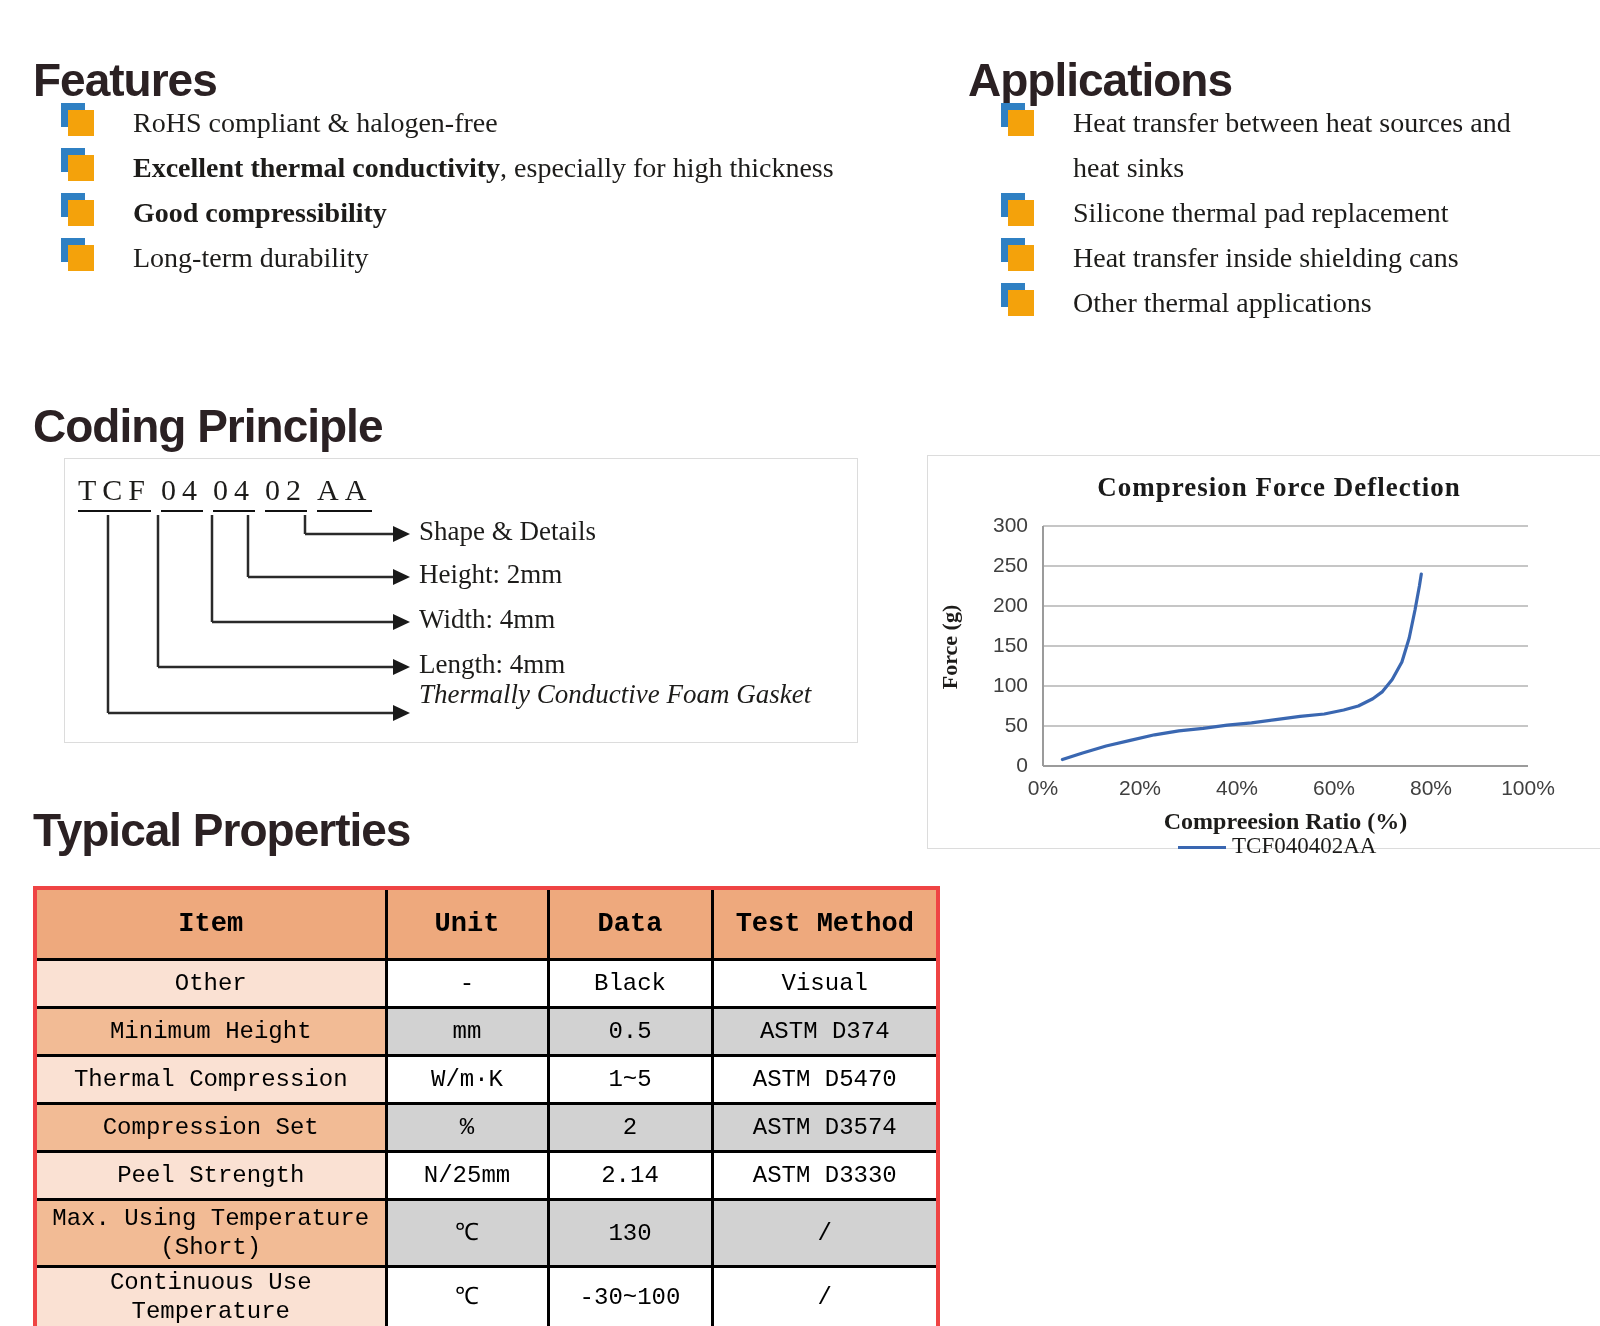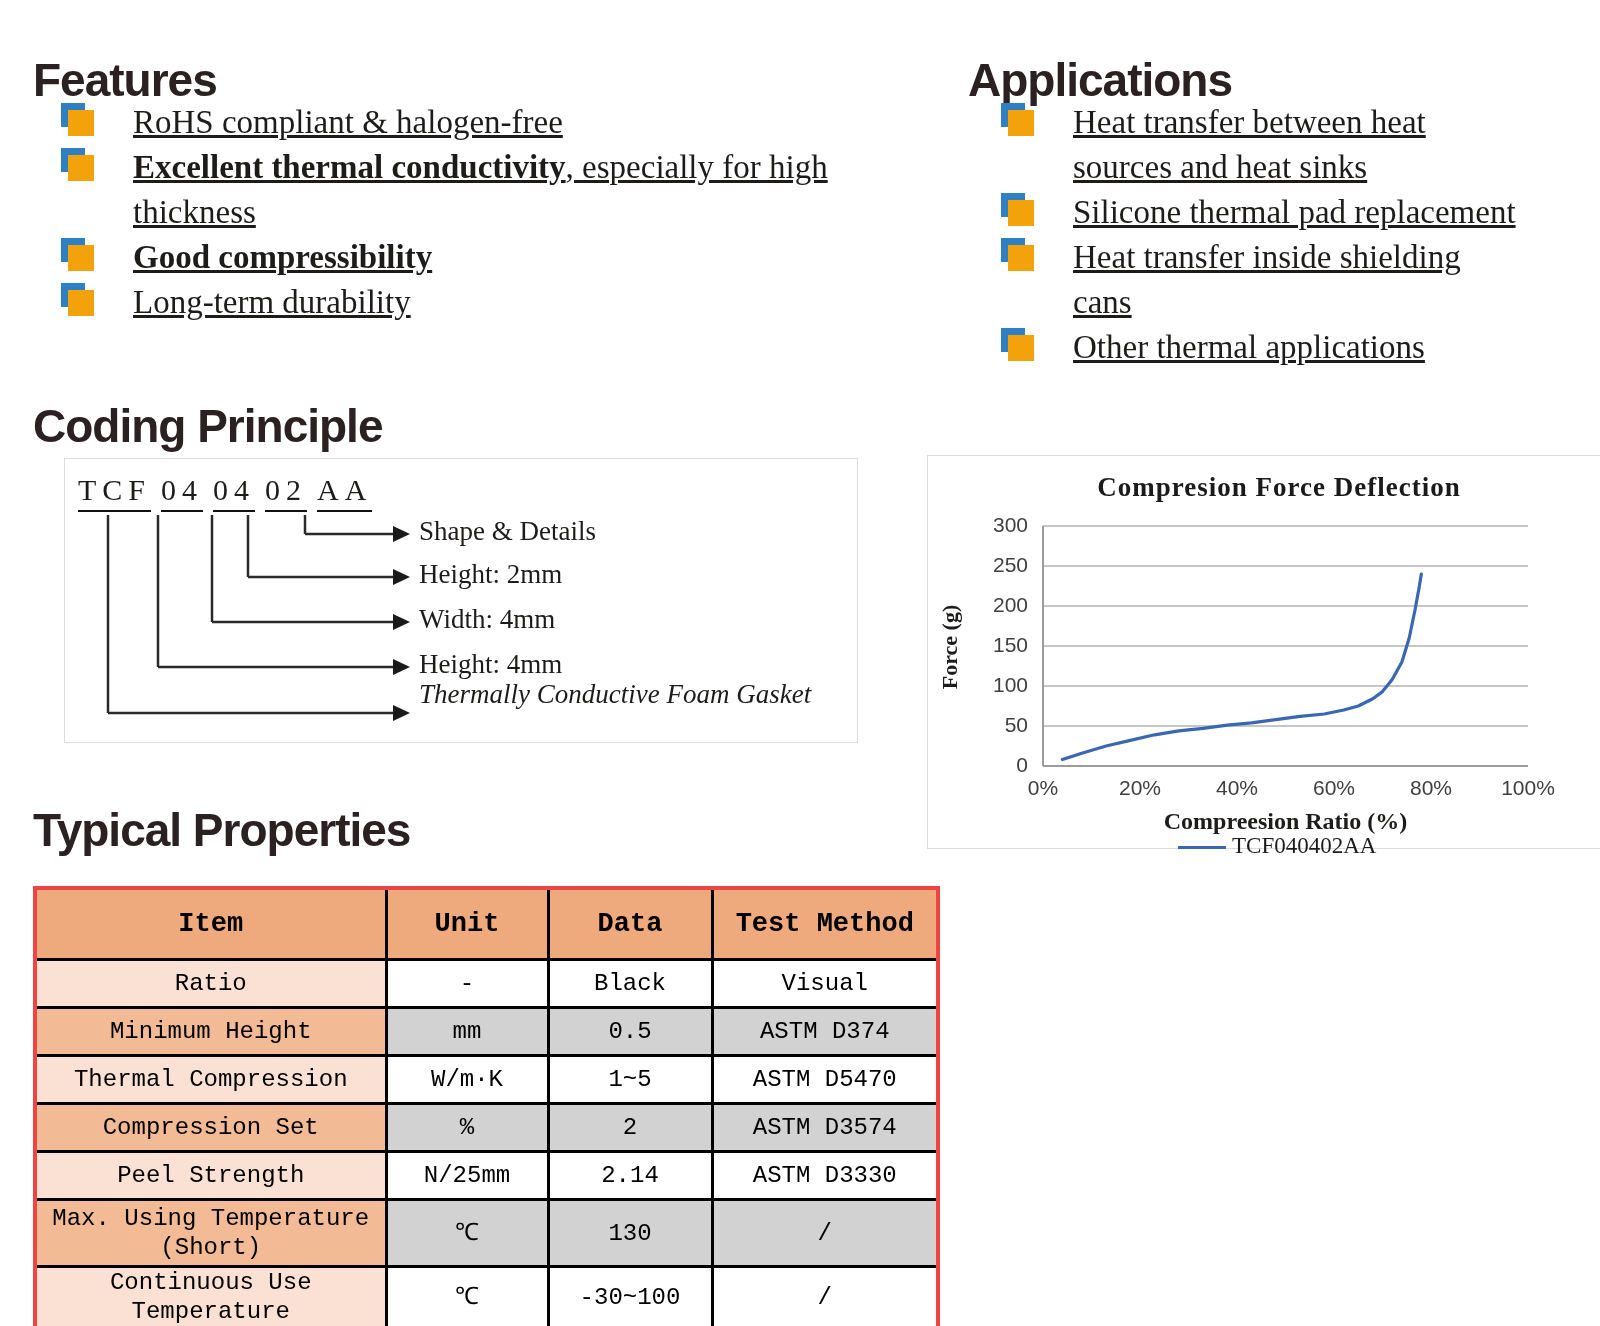--- a/index.html
+++ b/index.html
@@ -10,21 +10,21 @@
   body{width:1600px;height:1326px;position:relative;background:#fff;overflow:hidden;
        font-family:"Liberation Serif",serif;color:#1d1c1a;}
   .heading{position:absolute;font-family:"Liberation Sans",sans-serif;font-weight:bold;
            font-size:46px;color:var(--head);letter-spacing:-1px;}
   
   .list{position:absolute;}
   .list-row{display:flex;gap:39px;line-height:45px;}
   .bullet{position:relative;width:26px;height:26px;flex:0 0 26px;margin-top:10px;}
   .bullet .bb{position:absolute;left:-7px;top:-7px;width:24px;height:24px;background:var(--blue);}
   .bullet .bo{position:absolute;left:0;top:0;width:26px;height:26px;background:var(--orange);}
-  .list-text{font-size:33px;text-decoration:underline;}
+  .list-text{font-size:28px;}
   .list-text .b{font-weight:bold;}
   
   .panel{position:absolute;border:1px solid #dcdcdc;background:#fff;}
   #code-row{position:absolute;left:13px;top:14px;display:flex;gap:10px;}
   #code-row .seg{font-size:30px;letter-spacing:6px;border-bottom:2px solid #111;padding-bottom:3px;}
   .code-label{position:absolute;left:354px;font-size:27px;white-space:nowrap;}
   
   #chart-title{position:absolute;left:0;top:16px;width:100%;text-align:center;
                font-weight:bold;font-size:27px;letter-spacing:1px;color:#1a1a1a;}
   .ytick{position:absolute;left:28px;width:72px;text-align:right;font-family:"Liberation Sans",sans-serif;
@@ -139,21 +139,21 @@
       <line x1="93" y1="208" x2="328" y2="208" stroke="#2a2a2a" stroke-width="2.5"></line>
       <polygon points="328,200 328,216 345,208" fill="#1a1a1a"></polygon>
       <line x1="43" y1="56" x2="43" y2="254" stroke="#2a2a2a" stroke-width="2.5"></line>
       <line x1="43" y1="254" x2="328" y2="254" stroke="#2a2a2a" stroke-width="2.5"></line>
       <polygon points="328,246 328,262 345,254" fill="#1a1a1a"></polygon>
     </svg>
   <div id="code-labels">
       <div class="code-label" style="top: 57px;">Shape &amp; Details</div>
       <div class="code-label" style="top: 100px;">Height: 2mm</div>
       <div class="code-label" style="top: 145px;">Width: 4mm</div>
-      <div class="code-label" style="top: 190px;">Height: 4mm</div>
+      <div class="code-label" style="top: 190px;">Length: 4mm</div>
       <div class="code-label" style="top: 220px; font-style: italic;">Thermally Conductive Foam Gasket</div>
     </div>
 </div>
 
 <div class="panel" style="left:890px;top:455px;width:702px;height:392px;margin-left:37px;">
   <div id="chart-title">Compresion  Force  Deflection</div>
   <div id="ylab">Force (g)</div>
   <svg id="chart-svg" width="702" height="392" style="position:absolute;left:0;top:0;">
       <line x1="115" y1="310" x2="600" y2="310" stroke="#9b9b9b" stroke-width="2"></line>
       <line x1="115" y1="270" x2="600" y2="270" stroke="#b3b3b3" stroke-width="1.5"></line>
@@ -195,21 +195,21 @@
   <thead>
       <tr id="tp-head">
         <th>Item</th>
         <th>Unit</th>
         <th>Data</th>
         <th>Test Method</th>
       </tr>
     </thead>
   <tbody id="tp-body">
       <tr>
-        <td class="c-item light">Ratio</td>
+        <td class="c-item light">Other</td>
         <td class="c-val light">-</td>
         <td class="c-val light">Black</td>
         <td class="c-val light">Visual</td>
       </tr>
       <tr>
         <td class="c-item dark">Minimum Height</td>
         <td class="c-val dark">mm</td>
         <td class="c-val dark">0.5</td>
         <td class="c-val dark">ASTM D374</td>
       </tr>

